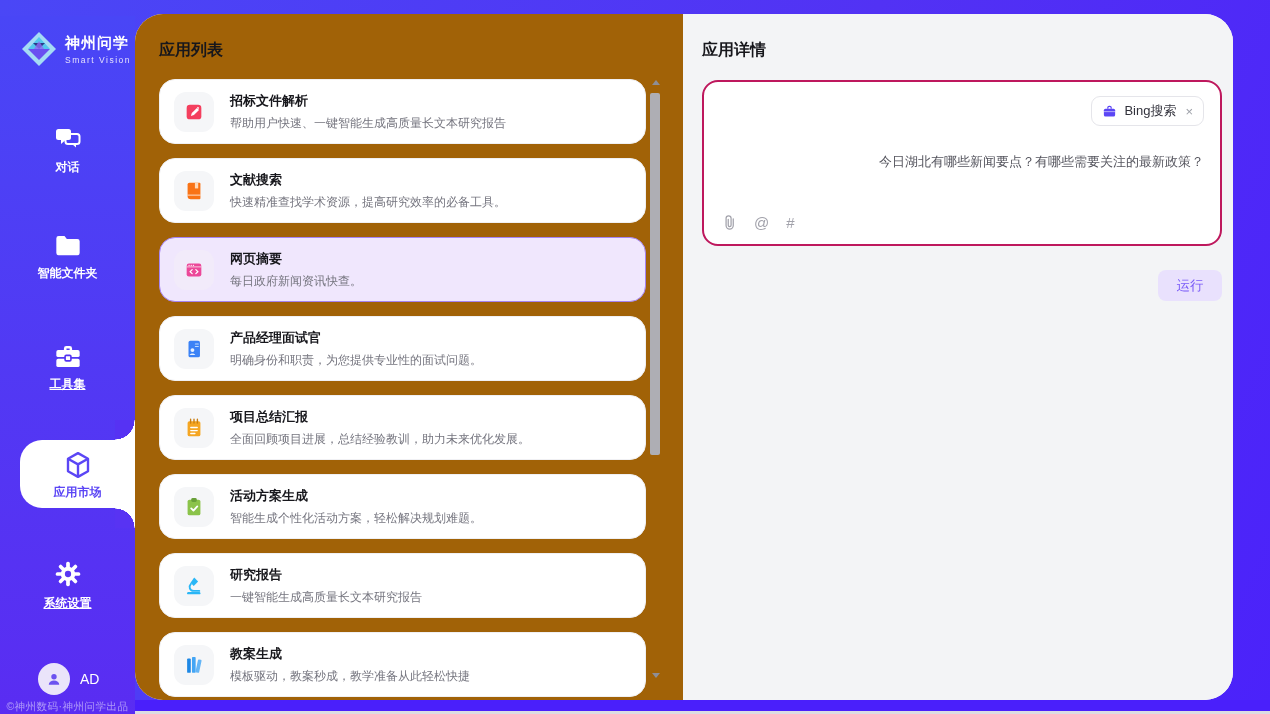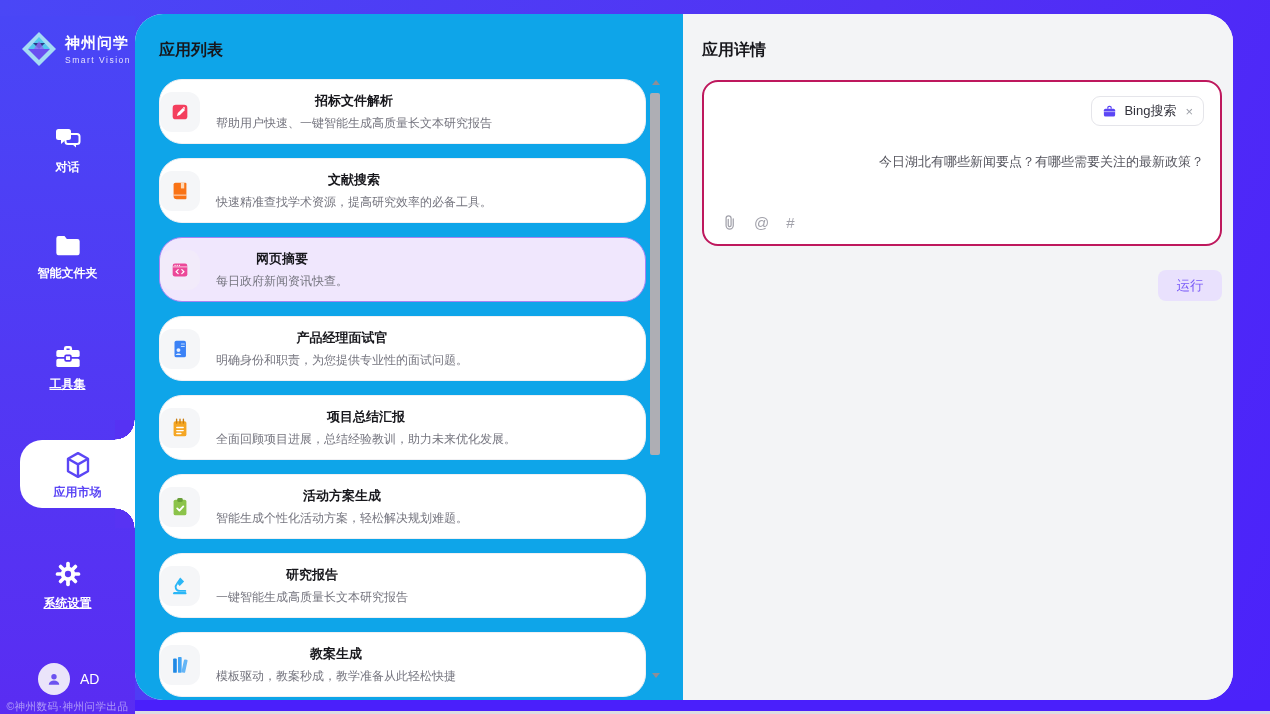--- a/index.html
+++ b/index.html
@@ -32,29 +32,29 @@
   .nav-item.active::after  { bottom:-20px; background:radial-gradient(circle 20px at 0 100%,#5833F3 0 19.4px,#fff 19.6px); }
   .user-row { position:absolute; left:38px; top:647px; display:flex; align-items:center; gap:10px; }
   .avatar { width:32px; height:32px; border-radius:50%; background:#EAE4FA; display:flex; align-items:center; justify-content:center; }
   .user-name { color:#fff; font-size:14px; }
   .sidebar-footer { position:absolute; left:0; top:684px; width:135px; text-align:center;
     color:rgba(255,255,255,.5); font-size:10.5px; letter-spacing:.5px; }
 
   
   .content { position:absolute; left:135px; top:14px; width:1098px; height:686px;
     border-radius:28px; overflow:hidden; display:flex; background:#fff; z-index:1; }
-  .panel-list { position:relative; width:548px; background:#0ea5e9; }
+  .panel-list { position:relative; width:548px; background:#a16207; }
   .panel-detail { position:relative; flex:1; background:#F3F4F6; }
   .panel-title { font-size:16px; font-weight:700; color:#17171C; }
   .panel-list .panel-title { padding:26px 0 0 24px; }
 
   
   .cards { margin:18px 0 0 24px; }
   .app-card { display:flex; align-items:center; width:487px; height:65px; background:#fff;
-    border:1px solid #F0F0F3; border-radius:23px; margin-bottom:14px; padding-left:0; cursor:pointer;text-align:center; }
+    border:1px solid #F0F0F3; border-radius:16px; margin-bottom:14px; padding-left:14px; cursor:pointer; }
   .app-card.selected { background:#F0E7FD; border:1px solid #A583F2; }
   .tile { width:40px; height:40px; border-radius:12px; background:#F5F6F8; flex:0 0 40px;
     display:flex; align-items:center; justify-content:center; margin-right:16px; }
   .app-card.selected .tile { background:#F2EBFA; }
   .app-name { font-size:13px; font-weight:700; color:#17171C; }
   .app-desc { font-size:12px; color:#75757F; margin-top:5px; }
 
   
   .scrollbar { position:absolute; left:515px; top:63px; width:11px; height:612px; }
   .sb-up, .sb-down { position:absolute; left:0; width:11px; height:11px; display:flex; align-items:center; justify-content:center; }

